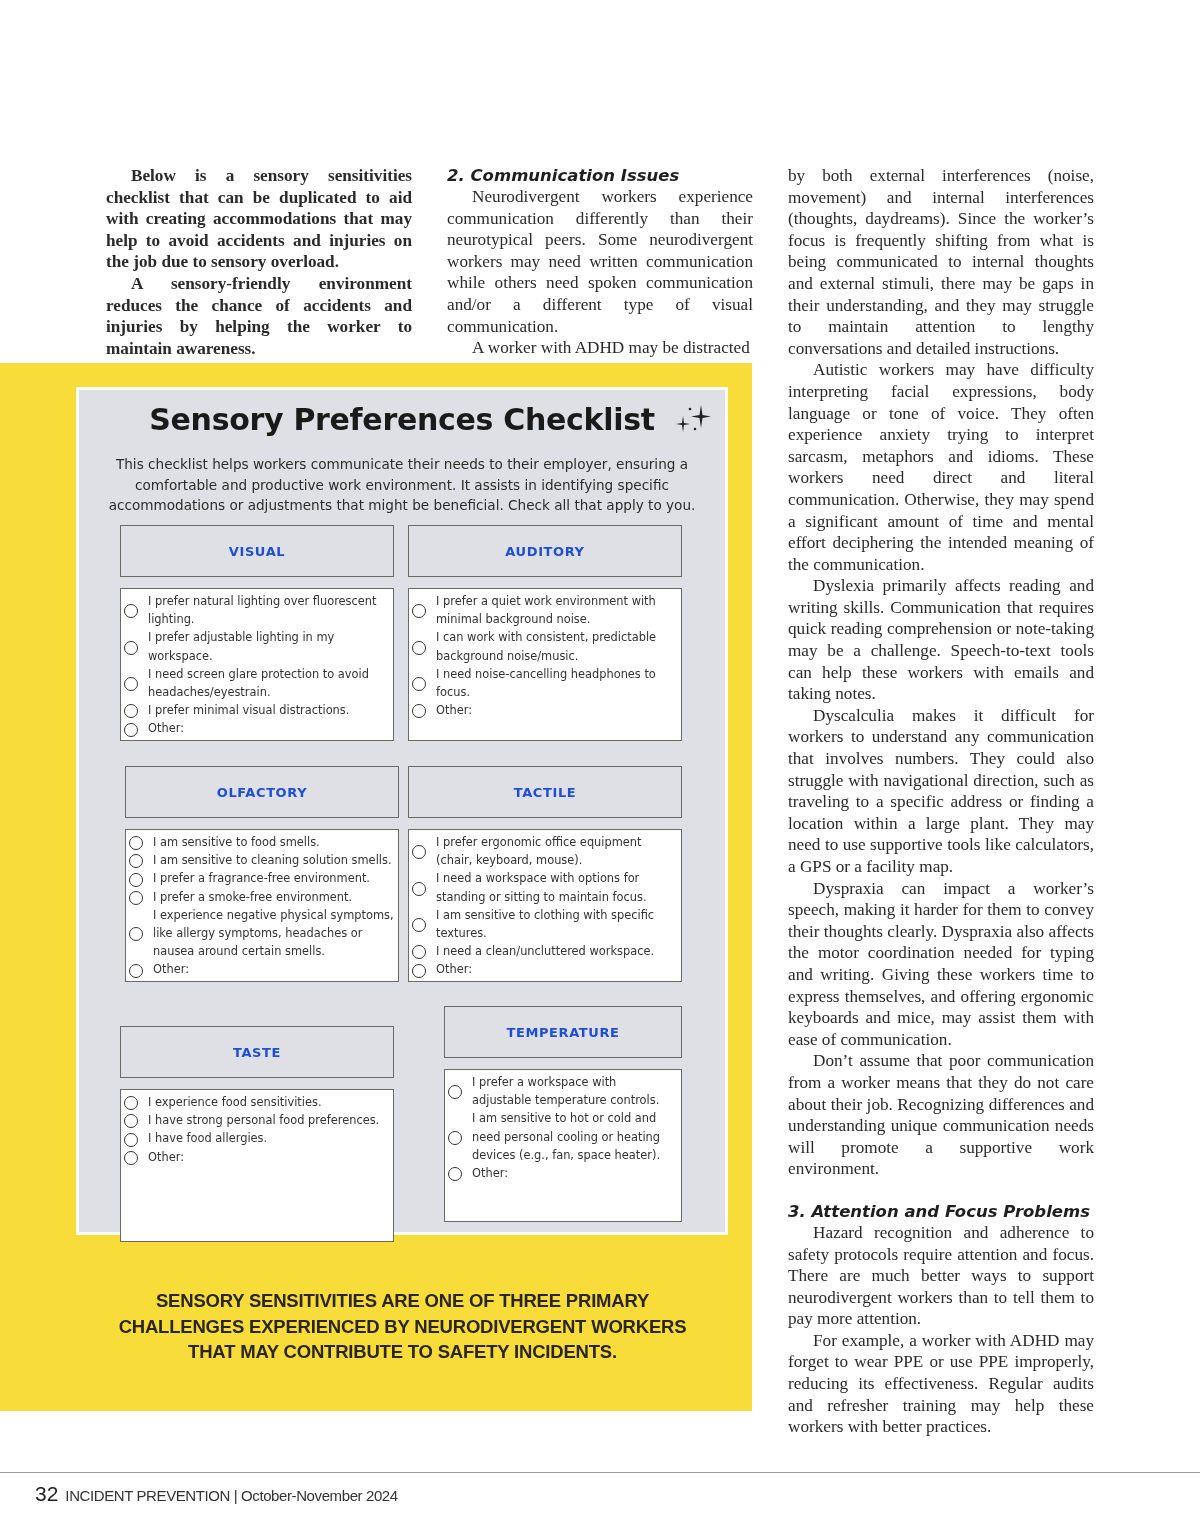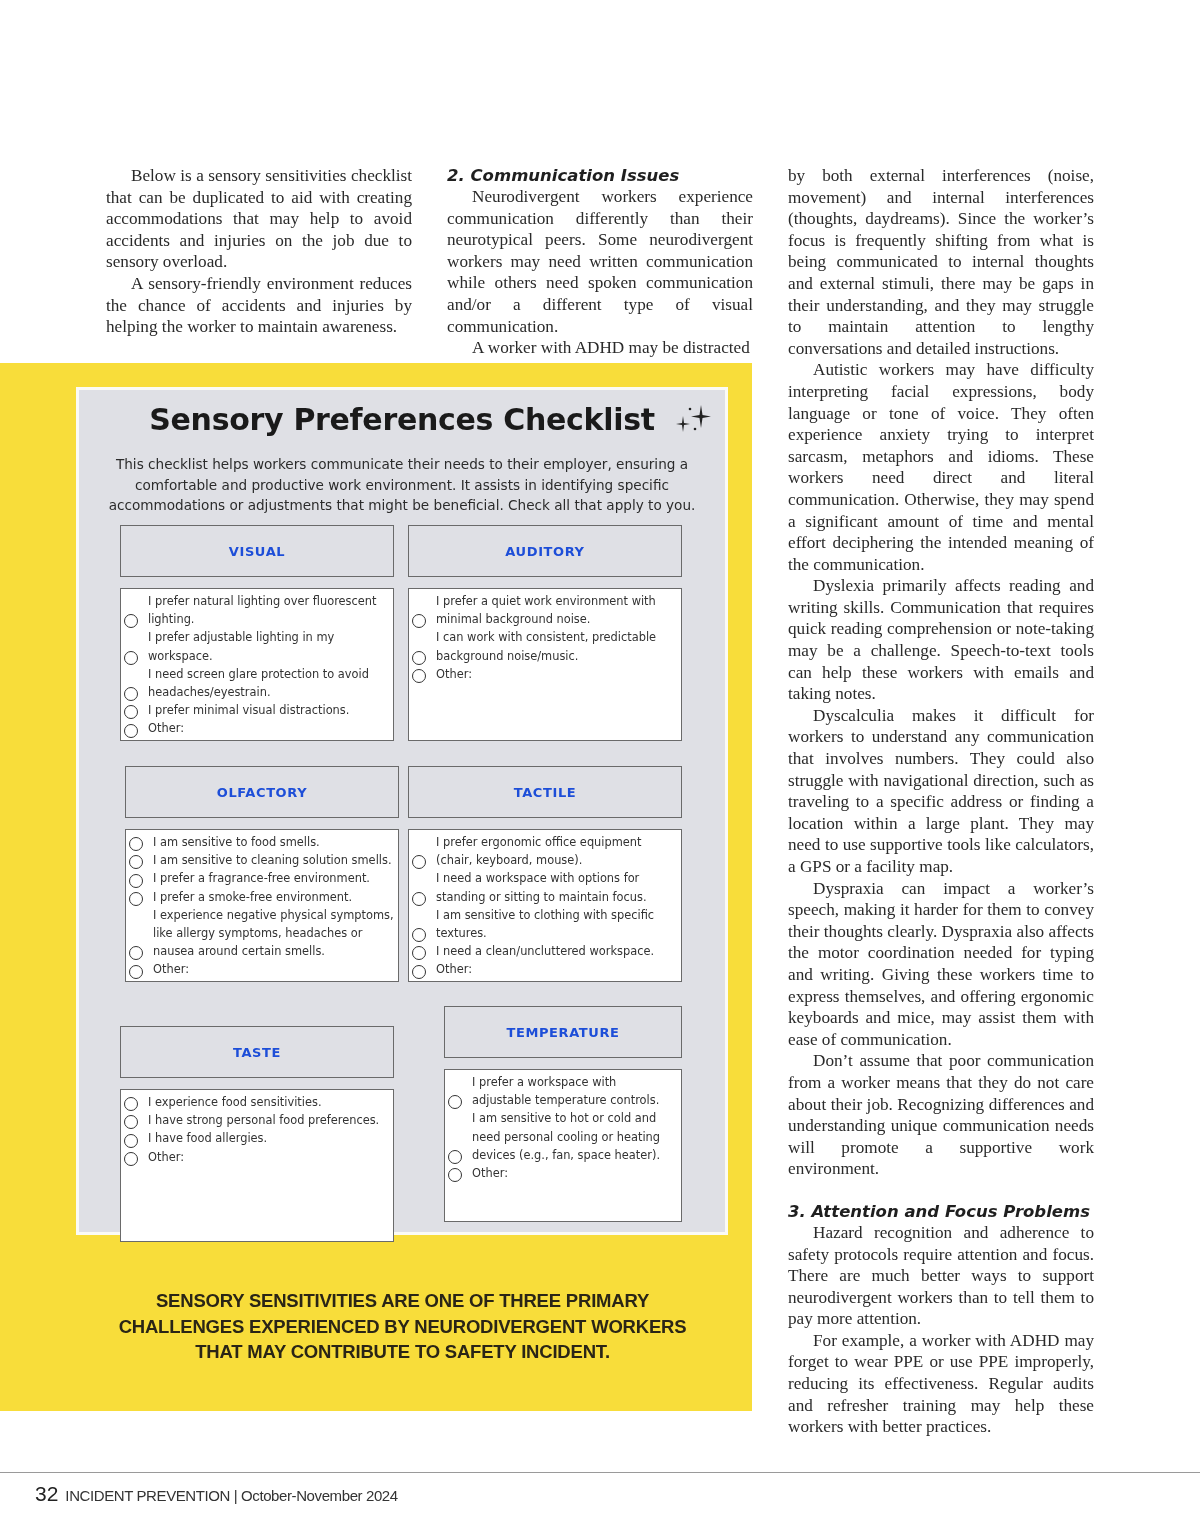--- a/index.html
+++ b/index.html
@@ -5,35 +5,35 @@
   * { box-sizing: border-box; margin: 0; padding: 0; }
   html, body { width: 1200px; height: 1535px; background: #ffffff; overflow: hidden; }
   body { position: relative; font-family: "Liberation Serif", serif; color: #2b2b2b; }
 
   .body-text { font-family: "Liberation Serif", serif; font-size: 17.2px; line-height: 21.6px; text-align: justify; color: #2a2a2a; hyphens: auto; }
   .body-text p { text-indent: 25px; }
   .body-text p.noindent { text-indent: 0; }
   .body-text h3 { font-family: "DejaVu Sans", sans-serif; font-style: italic; font-weight: bold; font-size: 16.5px; line-height: 21px; color: #1f1f1f; text-align: left; text-indent: 0; }
   .body-text .gap { height: 21px; }
 
-  #col1 { position: absolute; left: 106px; top: 165px; width: 306px; }
+  #col1 { position: absolute; left: 106px; top: 165px; width: 306px; font-weight: bold; }
   #col2 { position: absolute; left: 447px; top: 165px; width: 306px; }
   #col3 { position: absolute; left: 788px; top: 165px; width: 306px; }
 
   #yellow-panel { position: absolute; left: 0; top: 363px; width: 752px; height: 1048px; background: #f8dd3a; }
 
   #checklist-card { position: absolute; left: 76px; top: 387px; width: 652px; height: 848px; background: #dfe0e5; border: 3px solid #fbfbf5; font-family: "DejaVu Sans", sans-serif; }
   #card-title { position: absolute; left: 0; width: 100%; top: 12px; text-align: center; font-family: "DejaVu Sans", sans-serif; font-weight: bold; font-size: 30px; color: #1a1a1a; letter-spacing: -0.3px; }
   #sparkle { position: absolute; right: 10px; top: 12px; width: 44px; height: 34px; }
   #card-intro { position: absolute; left: 10px; right: 10px; top: 64px; text-align: center; font-family: "DejaVu Sans", sans-serif; font-size: 13.6px; line-height: 20.5px; color: #2b2b2b; }
 
   .cat { position: absolute; width: 274px; }
   .cat-head { height: 52px; background: #dfe0e5; border: 1.5px solid #6a6a6a; display: flex; align-items: center; justify-content: center; font-family: "DejaVu Sans", sans-serif; font-weight: bold; font-size: 13px; letter-spacing: 0.6px; color: #1d4ed8; }
   .cat-body { margin-top: 11px; height: 153px; background: #ffffff; border: 1.5px solid #6a6a6a; padding: 3px 0 0 3px; }
-  .opt { display: flex; align-items: flex-end; font-family: "DejaVu Sans", sans-serif; font-size: 11.4px; line-height: 18.2px; color: #333; }
+  .opt { display: flex; align-items: center; font-family: "DejaVu Sans", sans-serif; font-size: 11.4px; line-height: 18.2px; color: #333; }
   .radio { flex: 0 0 auto; width: 14px; height: 14px; border: 1.4px solid #333; border-radius: 50%; margin-top: 2px; margin-right: 10px; background: #fff; }
   .opt-label { flex: 1 1 auto; padding-right: 2px; }
 
   #cat-visual { left: 41px; top: 135px; }
   #cat-auditory { left: 329px; top: 135px; }
   #cat-olfactory { left: 46px; top: 376px; }
   #cat-tactile { left: 329px; top: 376px; }
   #cat-taste { left: 41px; top: 636px; }
   #cat-temperature { left: 329px; top: 616px; padding-left: 36px; }
 
@@ -114,20 +114,24 @@
         <div class="opt">
             <span class="radio"></span>
             <span class="opt-label">I prefer a quiet work environment with minimal background noise.</span>
           </div>
         <div class="opt">
             <span class="radio"></span>
             <span class="opt-label">I can work with consistent, predictable background noise/music.</span>
           </div>
         <div class="opt">
             <span class="radio"></span>
+            <span class="opt-label">I need noise-cancelling headphones to focus.</span>
+          </div>
+        <div class="opt">
+            <span class="radio"></span>
             <span class="opt-label">Other:</span>
           </div>
       </div>
     </div>
 
     <div class="cat" id="cat-olfactory">
       <div class="cat-head">OLFACTORY</div>
       <div class="cat-body">
         <div class="opt">
             <span class="radio"></span>
@@ -220,20 +224,20 @@
             <span class="opt-label">Other:</span>
           </div>
       </div>
     </div>
   </div>
 </div>
 
 <div id="callout">
   <div>SENSORY SENSITIVITIES ARE ONE OF THREE PRIMARY</div>
   <div>CHALLENGES EXPERIENCED BY NEURODIVERGENT WORKERS</div>
-  <div>THAT MAY CONTRIBUTE TO SAFETY INCIDENT.</div>
+  <div>THAT MAY CONTRIBUTE TO SAFETY INCIDENTS.</div>
 </div>
 
 <div id="footer-rule"></div>
 <div id="footer">
   <span id="page-number">32</span>
   <span id="footer-pub">INCIDENT PREVENTION | October-November 2024</span>
 </div>
 
 </body></html>

